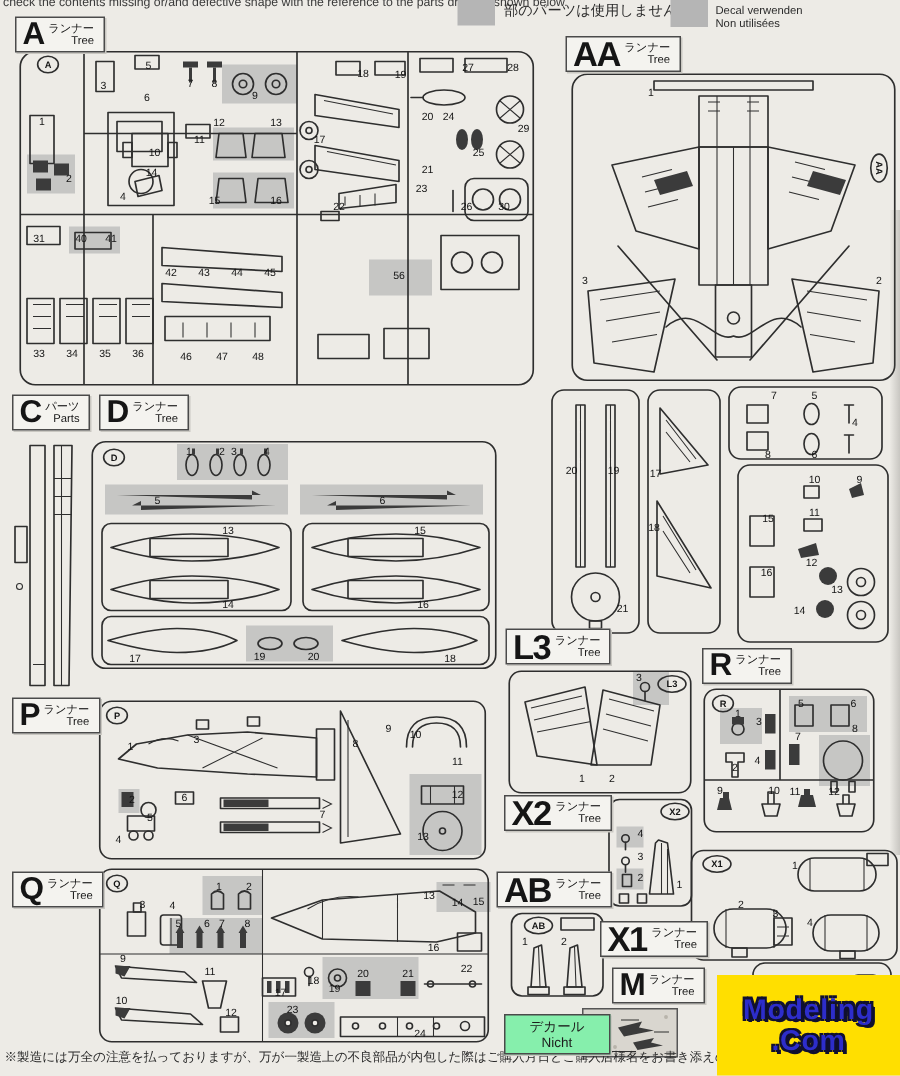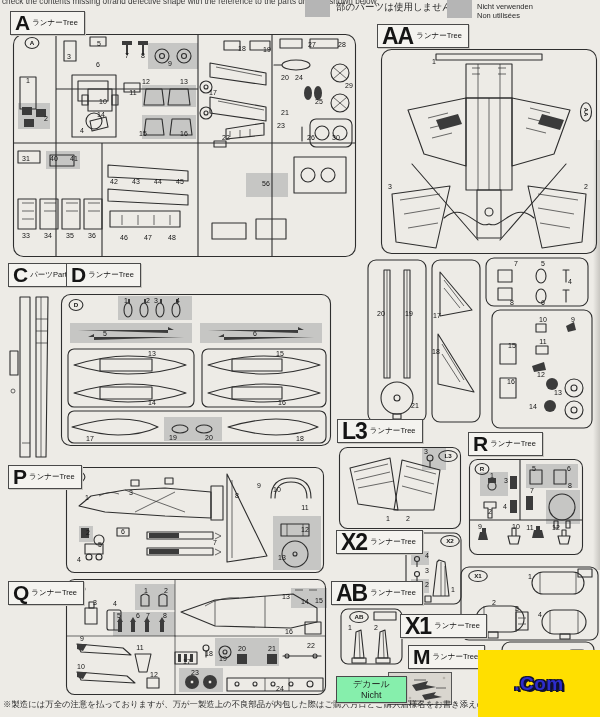--- a/index.html
+++ b/index.html
@@ -10,21 +10,21 @@
   .hdr-en{top:-3px;left:2px;width:400px;font-size:8.2px;color:#3a3a3a;white-space:nowrap;overflow:hidden}
   .swatch{width:25px;height:17px;background:#b5b5b5}
   .hdr-jp{top:1px;left:336px;font-size:9.5px;color:#2a2a2a;white-space:nowrap}
   .hdr-right{top:-7px;left:477px;width:120px;font-size:7.5px;line-height:9px;color:#2a2a2a}
   
   .tree-label{position:absolute;display:flex;align-items:center;gap:3px;
     background:#f4f3ef;border:1.6px solid #4a4a4a;box-shadow:1px 1px 0 #c9c7c1;
     padding:1px 6px 1px 4px;z-index:2}
   .tl-letter{font-weight:bold;font-size:21px;line-height:20px;letter-spacing:-1px;color:#151515}
   .tl-big .tl-letter{font-size:23px}
-  .tl-sub{display:flex;flex-direction:row;font-size:7.5px;line-height:8.5px;color:#151515;text-align:right}
+  .tl-sub{display:flex;flex-direction:column;font-size:7.5px;line-height:8.5px;color:#151515;text-align:right}
   .decal-label{position:absolute;display:flex;flex-direction:column;align-items:center;
     background:#86efac;border:1.6px solid #4a4a4a;box-shadow:1px 1px 0 #c9c7c1;
     padding:2px 16px;font-size:9px;line-height:10.5px;z-index:2}
   
   svg{position:absolute;overflow:visible}
   .ln{stroke:#2e2e2e;stroke-width:1.1;fill:none;stroke-linejoin:round;stroke-linecap:round}
   .l2{stroke:#2e2e2e;stroke-width:.7;fill:none}
   .g{fill:#c6c6c4;stroke:none}
   .df{fill:#3b3b3b;stroke:none}
   .pf{fill:#edebe6;stroke:#2e2e2e;stroke-width:1}
@@ -43,21 +43,21 @@
 </style>
 </head>
 <body>
 
 <div class="abs hdr-en">check the contents missing or/and defective shape with the reference to the parts drawing shown below.</div>
 <div class="abs swatch" style="left: 305px; top: 0px; background: rgb(181, 181, 181);"></div>
 <div class="abs hdr-jp">部のパーツは使用しません。</div>
 <div class="abs swatch" style="left: 447px; top: 0px; height: 18px; background: rgb(181, 181, 181);"></div>
 <div class="abs hdr-right">
   <div>Parts not for use.</div>
-  <div>Nicht verwenden</div>
+  <div>Decal verwenden</div>
   <div>Non utilisées</div>
 </div>
 <div class="abs edge-shade"></div>
 
 <div class="tree-label" style="left:10px;top:11px">
   <span class="tl-letter">A</span>
   <span class="tl-sub">
       <span>ランナー</span>
       <span>Tree</span>
     </span>
@@ -715,16 +715,17 @@
   <g class="df">
     <path d="M24,13 l16,-4 l-2,4 l10,2 l-20,4 z"></path>
     <path d="M34,23 l14,-3 l-2,3 l8,2 l-17,3 z"></path>
   </g>
   <g class="l2">
       <path d="M26,8 h12 M48,16 h10 M20,29 h16"></path>
     </g>
 </svg>
 
 <div class="abs logo" style="background: rgb(255, 223, 0);">
+  <span class="logo-line">Modeling</span>
   <span class="logo-line">.Com</span>
 </div>
 
 <div class="abs footer">※製造には万全の注意を払っておりますが、万が一製造上の不良部品が内包した際はご購入月日とご購入店様名をお書き添えの上、不良箇所を撮影した画像を添え</div>
 
 </body></html>

